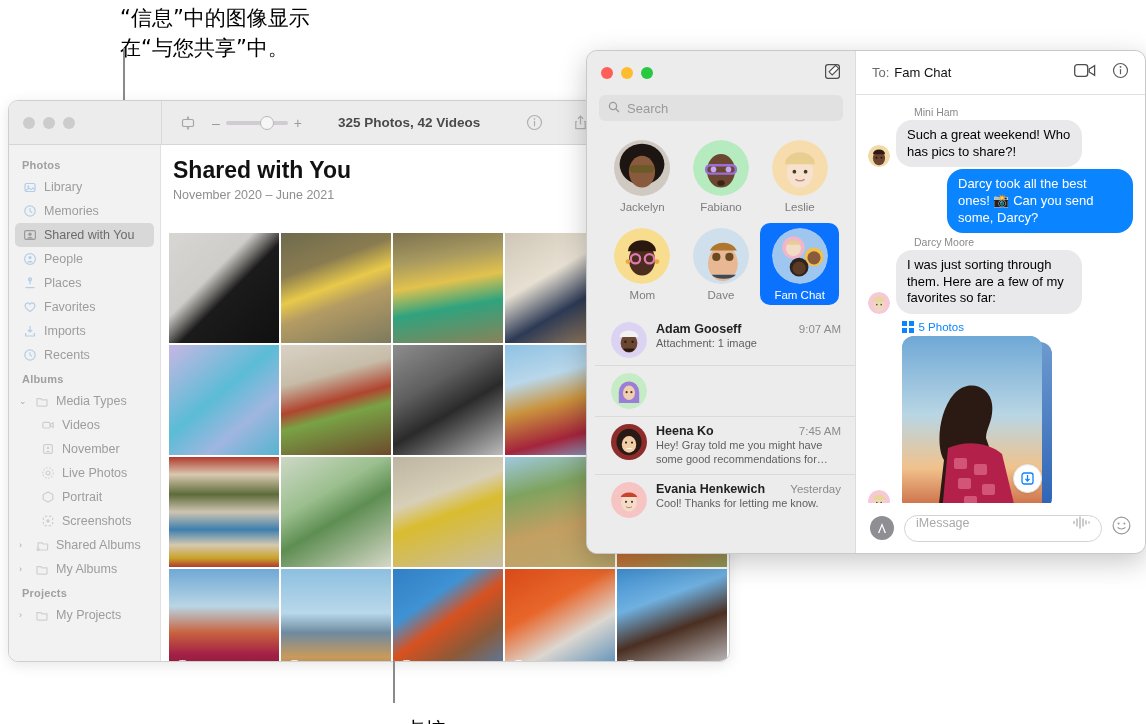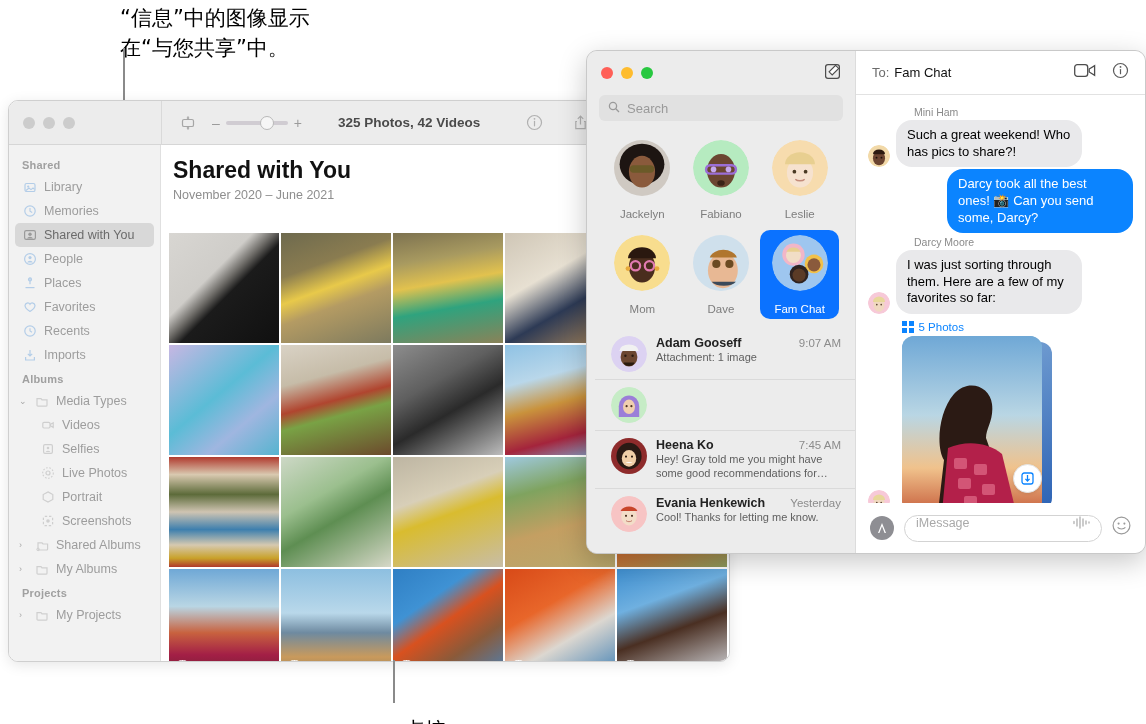--- a/index.html
+++ b/index.html
@@ -141,21 +141,21 @@
   .compose-ico { color: #4a4a4a; }
   .search-box {
     margin: 0 12px; height: 26px; border-radius: 6px; background: #e1e1e1;
     display: flex; align-items: center; gap: 7px; padding: 0 9px;
     font-size: 13px; color: #9a9a9a;
   }
   .pinned {
     display: grid; grid-template-columns: repeat(3, 1fr);
     padding: 14px 16px 4px 16px; row-gap: 6px;
   }
-  .pin { display: flex; flex-direction: column; align-items: center; gap: 12px; border-radius: 10px; padding: 5px 0 4px; }
+  .pin { display: flex; flex-direction: column; align-items: center; gap: 5px; border-radius: 10px; padding: 5px 0 4px; }
   .pin.active { background: #0b72ff; }
   .pin-av { width: 56px; height: 56px; border-radius: 50%; overflow: hidden; position: relative; }
   .pin-name { font-size: 11.5px; color: #7d7d7d; }
   .pin.active .pin-name { color: #ffffff; }
   .convs { margin-top: 6px; margin-left: 8px; }
   .conv { display: flex; gap: 9px; padding: 7px 14px 7px 16px; }
   .conv + .conv { border-top: 1px solid #dadada; }
   .conv-av { width: 36px; height: 36px; border-radius: 50%; flex: none; overflow: hidden; position: relative; }
   .conv-body { flex: 1; min-width: 0; }
   .conv-row1 { display: flex; justify-content: space-between; align-items: baseline; }
@@ -272,21 +272,21 @@
             <svg width="16" height="16" viewBox="0 0 16 16">
                 <rect x="3.5" y="3.5" width="9" height="9" rx="1.5" fill="none" stroke="#c2c2c2" stroke-width="1.2"></rect>
               </svg>
           </span>
         </div>
       </div>
     </div>
 
     <div class="photos-sidebar">
       <div id="sidebar-render">
-          <div class="sb-section">Shared</div>
+          <div class="sb-section">Photos</div>
           <div class="sb-item">
             <span class="sb-ico">
               <svg width="14" height="14" viewBox="0 0 14 14">
                 <rect x="2" y="3.5" width="10" height="8" rx="1.6" fill="none" stroke="#b3cde8" stroke-width="1.2"></rect>
                 <circle cx="5.2" cy="6.6" r="1.1" fill="#b3cde8"></circle>
                 <path d="M3 10.5 6 8l2 1.6L10 8l1.6 1.4" stroke="#b3cde8" stroke-width="1.1" fill="none"></path>
               </svg>
             </span>
             <span>Library</span>
           </div>
@@ -333,34 +333,34 @@
             <span class="sb-ico">
               <svg width="14" height="14" viewBox="0 0 14 14">
                 <path d="M7 11.4S2 8.4 2 5.5A2.7 2.7 0 0 1 7 4.3 2.7 2.7 0 0 1 12 5.5c0 2.9-5 5.9-5 5.9z" fill="none" stroke="#b3cde8" stroke-width="1.2"></path>
               </svg>
             </span>
             <span>Favorites</span>
           </div>
           <div class="sb-item">
             <span class="sb-ico">
               <svg width="14" height="14" viewBox="0 0 14 14">
+                <path d="M7 2v6M4.8 5.8 7 8l2.2-2.2" stroke="#b3cde8" stroke-width="1.2" fill="none"></path>
+                <path d="M2.6 9v3h8.8V9" stroke="#b3cde8" stroke-width="1.2" fill="none"></path>
+              </svg>
+            </span>
+            <span>Imports</span>
+          </div>
+          <div class="sb-item">
+            <span class="sb-ico">
+              <svg width="14" height="14" viewBox="0 0 14 14">
                 <circle cx="7" cy="7" r="5.2" fill="none" stroke="#b3cde8" stroke-width="1.2"></circle>
                 <path d="M7 4.2V7l2 1.2" stroke="#b3cde8" stroke-width="1.1" fill="none"></path>
               </svg>
             </span>
             <span>Recents</span>
-          </div>
-          <div class="sb-item">
-            <span class="sb-ico">
-              <svg width="14" height="14" viewBox="0 0 14 14">
-                <path d="M7 2v6M4.8 5.8 7 8l2.2-2.2" stroke="#b3cde8" stroke-width="1.2" fill="none"></path>
-                <path d="M2.6 9v3h8.8V9" stroke="#b3cde8" stroke-width="1.2" fill="none"></path>
-              </svg>
-            </span>
-            <span>Imports</span>
           </div>
           <div class="sb-section">Albums</div>
           <div class="sb-item">
             <span class="twisty">⌄</span>
             <span class="sb-ico">
               <svg width="14" height="14" viewBox="0 0 14 14">
                 <path d="M2 4.6h4l1 1.2h5v5.4a1 1 0 0 1-1 1H3a1 1 0 0 1-1-1z" fill="none" stroke="#cfcfcf" stroke-width="1.2"></path>
               </svg>
             </span>
             <span>Media Types</span>
@@ -375,21 +375,21 @@
             <span>Videos</span>
           </div>
           <div class="sb-item indent">
             <span class="sb-ico">
               <svg width="14" height="14" viewBox="0 0 14 14">
                 <rect x="2.6" y="2.6" width="8.8" height="8.8" rx="1.4" fill="none" stroke="#cfcfcf" stroke-width="1.2"></rect>
                 <circle cx="7" cy="6" r="1.3" fill="#cfcfcf"></circle>
                 <path d="M4.6 10a2.6 1.9 0 0 1 4.8 0z" fill="#cfcfcf"></path>
               </svg>
             </span>
-            <span>Selfies</span>
+            <span>November</span>
           </div>
           <div class="sb-item indent">
             <span class="sb-ico">
               <svg width="14" height="14" viewBox="0 0 14 14">
                 <circle cx="7" cy="7" r="5.3" fill="none" stroke="#cfcfcf" stroke-width="1.1" stroke-dasharray="1.6 1.6"></circle>
                 <circle cx="7" cy="7" r="2" fill="none" stroke="#cfcfcf" stroke-width="1.2"></circle>
               </svg>
             </span>
             <span>Live Photos</span>
           </div>

